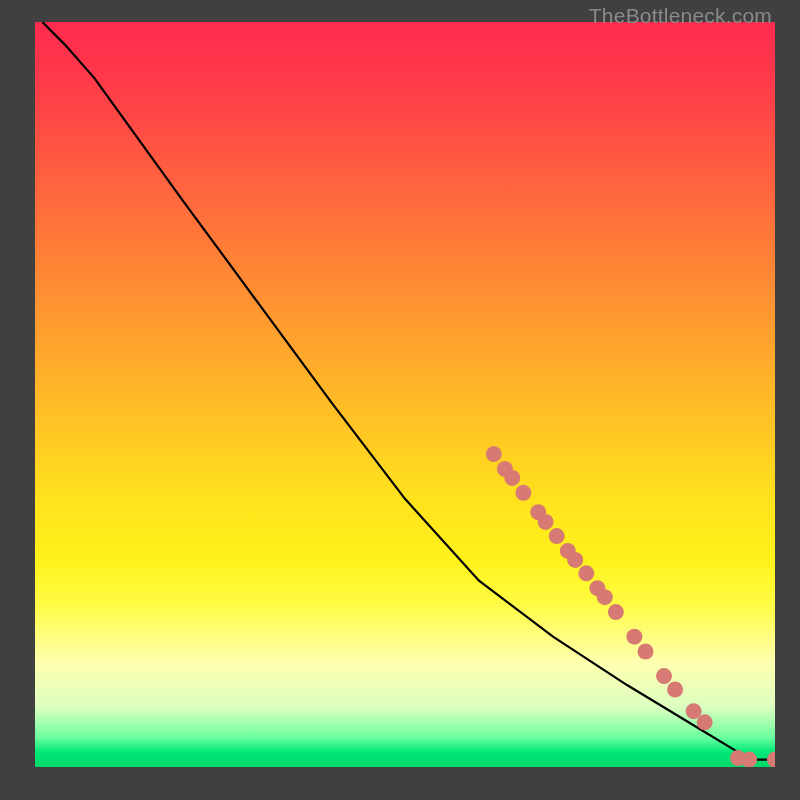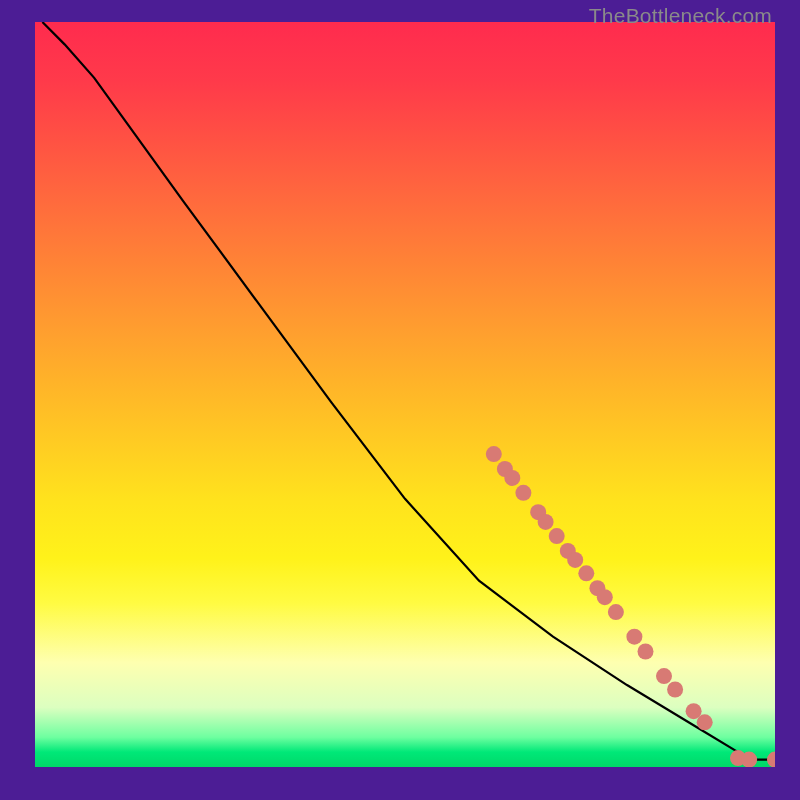--- a/index.html
+++ b/index.html
@@ -8,21 +8,21 @@
     background: #000;
     width: 800px;
     height: 800px;
     overflow: hidden;
     font-family: Arial, sans-serif;
   }
   .container {
     position: relative;
     width: 800px;
     height: 800px;
-    background: #4c1d95;
+    background: #404040;
   }
   .chart-area {
     position: absolute;
     left: 35px;
     top: 22px;
     width: 740px;
     height: 745px;
     background: linear-gradient(to bottom,
       #ff2b4e 0%,
       #ff3a4a 8%,

